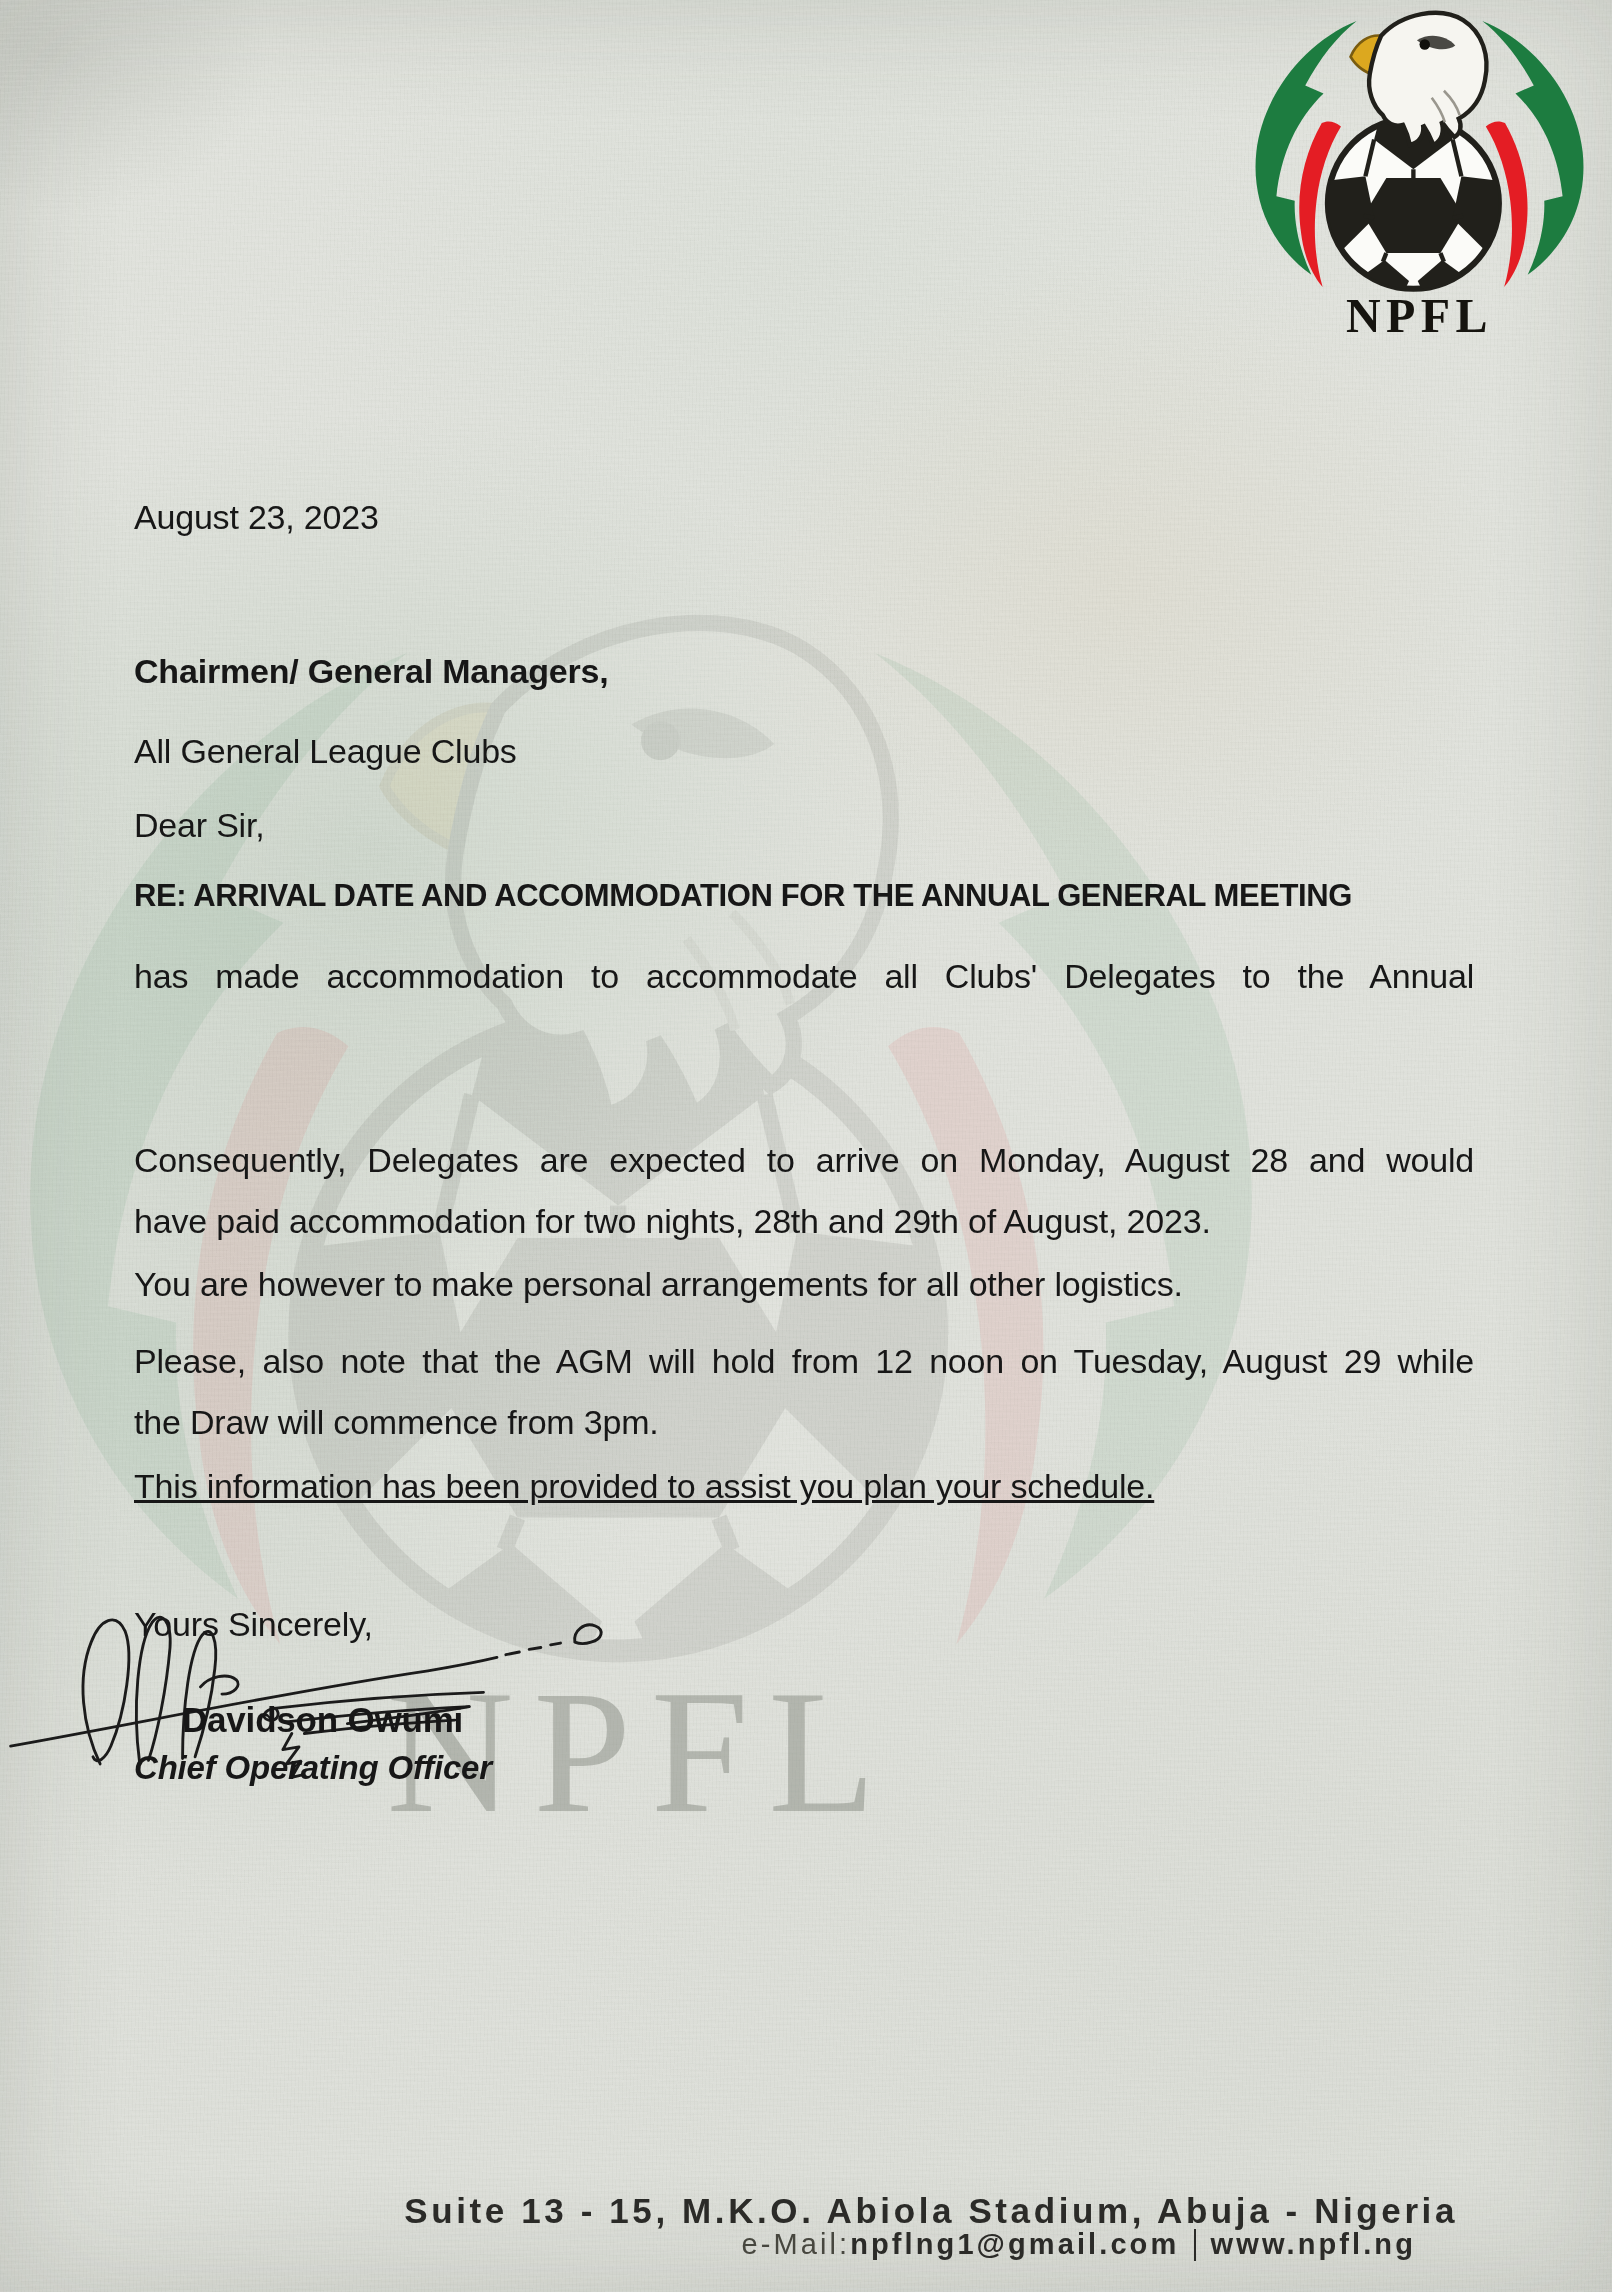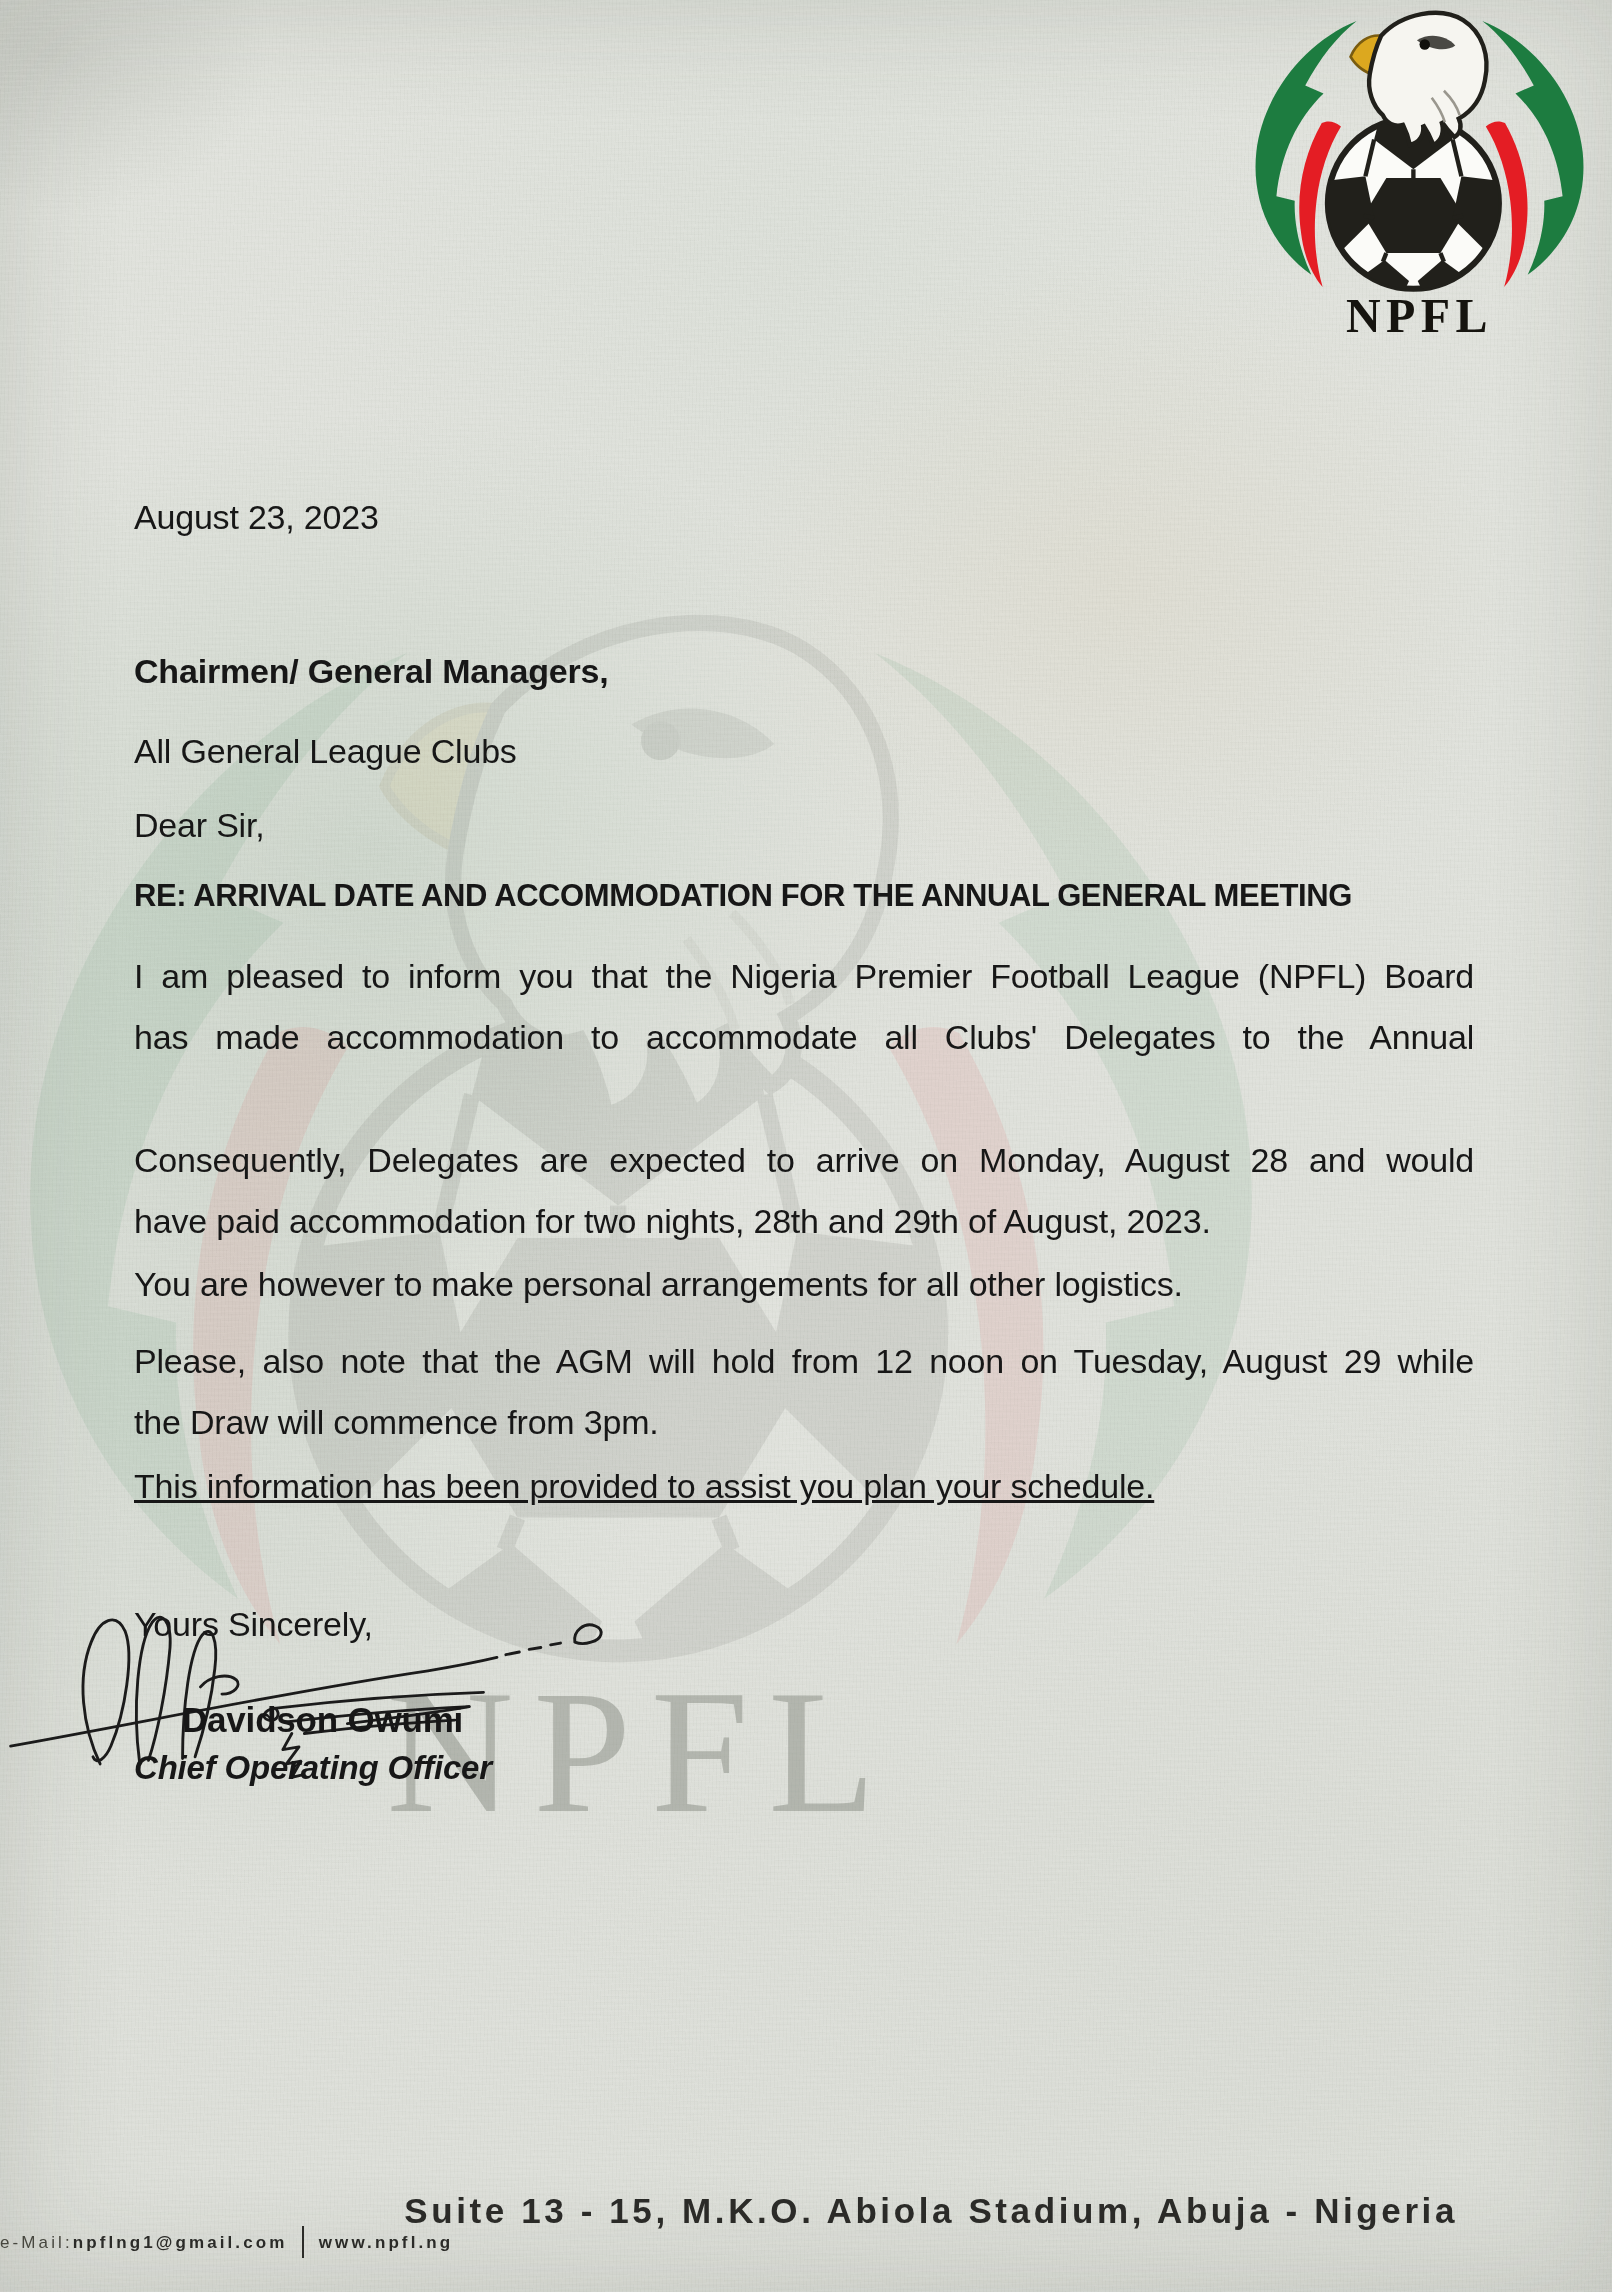--- a/index.html
+++ b/index.html
@@ -60,22 +60,22 @@
   .sig{left:7.2px; top:1592px; width:618px; height:206px;}
   .sig path{fill:none; stroke:#1b1b1b; stroke-width:3.2; stroke-linecap:round; stroke-linejoin:round;}
   .sig-name{top:1698px; font-weight:700; font-size:35px;margin-left:48px;}
   .sig-title{top:1746px; font-weight:700; font-style:italic; font-size:33px;}
   
   .footer1{
     left:0; top:2191px; width:1458px; text-align:right;
     font-weight:700; font-size:35px; letter-spacing:3.6px; color:#2b2b28;
   }
   .footer2{
-    left:0; top:2228px; width:1416px; text-align:left;
-    font-size:17px; letter-spacing:3.1px; color:#2b2b28;
+    left:0; top:2228px; width:1416px; text-align:right;
+    font-size:29px; letter-spacing:3.1px; color:#2b2b28;
   }
   .footer2 .lbl{font-weight:400; color:#47473f;}
   .footer2 .strong{font-weight:700;}
   .vbar{display:inline-block; width:2.7px; height:32px; background:#2b2b28; vertical-align:middle; margin:0 14.3px; position:relative; top:-1.8px;}
 </style>
 </head>
 <body>
 
 <div class="page">
   <div class="texture"></div>
@@ -146,21 +146,20 @@
   <div class="abs crest-word">NPFL</div>
 
   <div class="abs tline date">August 23, 2023</div>
   <div class="abs tline rcpt1 bold">Chairmen/ General Managers,</div>
   <div class="abs tline rcpt2">All General League Clubs</div>
   <div class="abs tline salut">Dear Sir,</div>
   <div class="abs tline subject">RE: ARRIVAL DATE AND ACCOMMODATION FOR THE ANNUAL GENERAL MEETING</div>
 
   <div class="body-host">
       <div class="para p1">
-        <div class="line just">I am pleased to inform you that the Nigeria Premier Football League (NPFL) Board</div>
         <div class="line just">has made accommodation to accommodate all Clubs' Delegates to the Annual</div>
       </div>
       <div class="para p2">
         <div class="line just">Consequently, Delegates are expected to arrive on Monday, August 28 and would</div>
         <div class="line">have paid accommodation for two nights, 28th and 29th of August, 2023.</div>
       </div>
       <div class="para p3">
         <div class="line">You are however to make personal arrangements for all other logistics.</div>
       </div>
       <div class="para p4">

